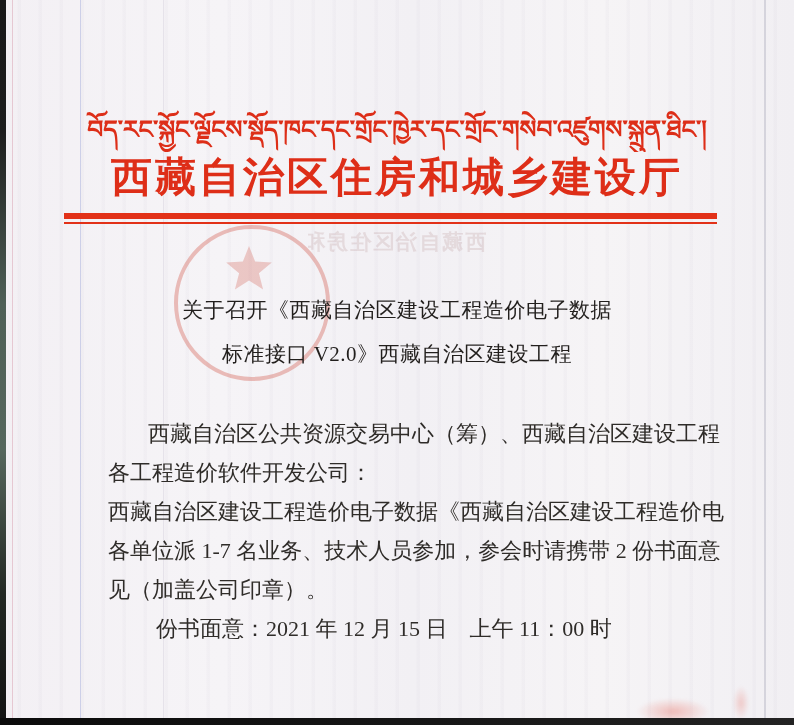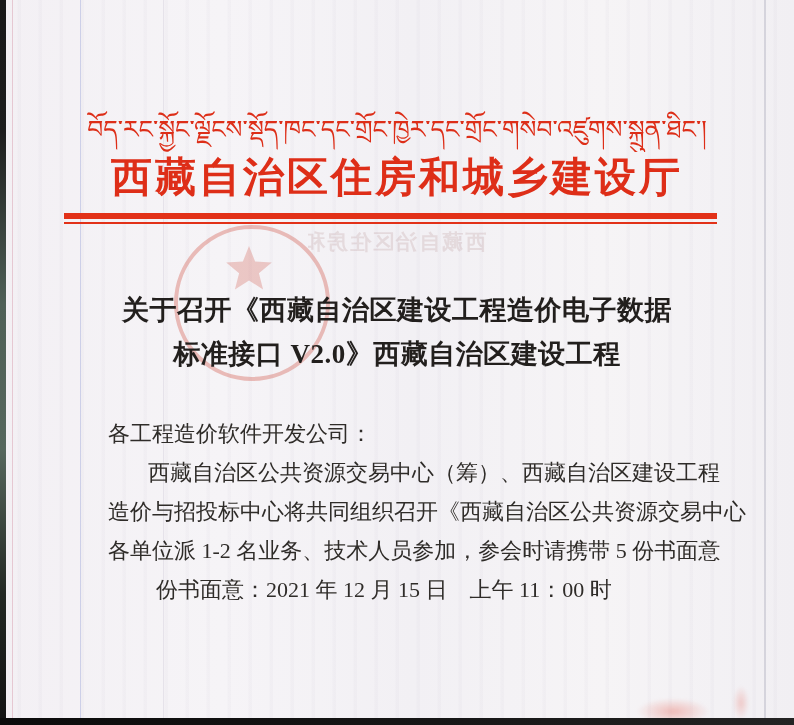--- a/index.html
+++ b/index.html
@@ -36,42 +36,42 @@
   }
   .smudge-b{
     position:absolute;left:733px;top:686px;width:16px;height:34px;
     background:radial-gradient(ellipse at center,rgba(232,112,100,0.30),rgba(232,112,100,0) 72%);
     filter:blur(1.5px);
   }
   
   .tibetan{
     position:absolute;left:40px;right:40px;top:108px;
     text-align:center;font-family:"DejaVu Sans",sans-serif;
-    font-size:25px;line-height:44px;color:#dd2e18;font-weight:normal;
+    font-size:25px;line-height:44px;color:#dd2e18;font-weight:bold;
     white-space:nowrap;overflow:hidden;
   }
   .dept-name{
     position:absolute;left:0;right:0;top:150px;
     text-align:center;font-size:41px;font-weight:bold;
     letter-spacing:3px;color:#de2e18;white-space:nowrap;
   }
   .red-rule{position:absolute;left:64px;top:213px;width:653px;}
   .red-rule .thick{height:6px;background:#e23118;}
   .red-rule .thin{height:2.5px;background:#e23118;margin-top:2.5px;}
   
   .seal{position:absolute;left:167px;top:218px;width:170px;height:170px;filter:blur(0.6px);}
   .ghost{
     position:absolute;left:308px;top:228px;width:178px;height:30px;
     overflow:hidden;white-space:nowrap;transform:scaleX(-1);
     font-size:21px;font-weight:bold;color:rgba(150,85,85,0.15);letter-spacing:2px;
   }
   
   .doc-title{
     position:absolute;left:40px;right:40px;top:288px;
-    text-align:center;font-size:27px;font-weight:bold;
+    text-align:center;font-size:21px;font-weight:normal;
     line-height:44px;color:#221f1d;letter-spacing:0.5px;
   }
   
   .body-block{
     position:absolute;left:108px;top:414px;width:614px;
     font-size:22px;line-height:39px;color:#2f2c29;
   }
   .line{white-space:nowrap;}
   .ind-p{text-indent:40px;}
   .ind-m{text-indent:48px;}
@@ -101,21 +101,22 @@
     <polygon points="82,28 88.1,43.6 104.8,44.6 91.9,55.2 96.1,71.4 82,62.4 67.9,71.4 72.1,55.2 59.2,44.6 75.9,43.6" fill="rgba(205,70,55,0.26)"></polygon>
   </svg>
   <div class="ghost">西藏自治区住房和城乡建设厅</div>
 
   <div class="doc-title">
     <div>关于召开《西藏自治区建设工程造价电子数据</div>
     <div>标准接口 V2.0》西藏自治区建设工程</div>
   </div>
 
   <div class="body-block">
+    <div class="line ind-p">西藏自治区公共资源交易中心（筹）、西藏自治区建设工程</div>
     <div class="line">各工程造价软件开发公司：</div>
-    <div class="line ind-p">西藏自治区公共资源交易中心（筹）、西藏自治区建设工程</div>
-    <div class="line">造价与招投标中心将共同组织召开《西藏自治区公共资源交易中心</div>
-    <div class="line">各单位派 1-2 名业务、技术人员参加，参会时请携带 5 份书面意</div>
+    <div class="line">西藏自治区建设工程造价电子数据《西藏自治区建设工程造价电</div>
+    <div class="line">各单位派 1-7 名业务、技术人员参加，参会时请携带 2 份书面意</div>
+    <div class="line">见（加盖公司印章）。</div>
     <div class="line ind-m"><span>份书面意：</span><span>2021 年 12 月 15 日　上午 11：00 时</span></div>
   </div>
 
   <div class="edge-bottom"></div>
 </div>
 
 </body></html>

